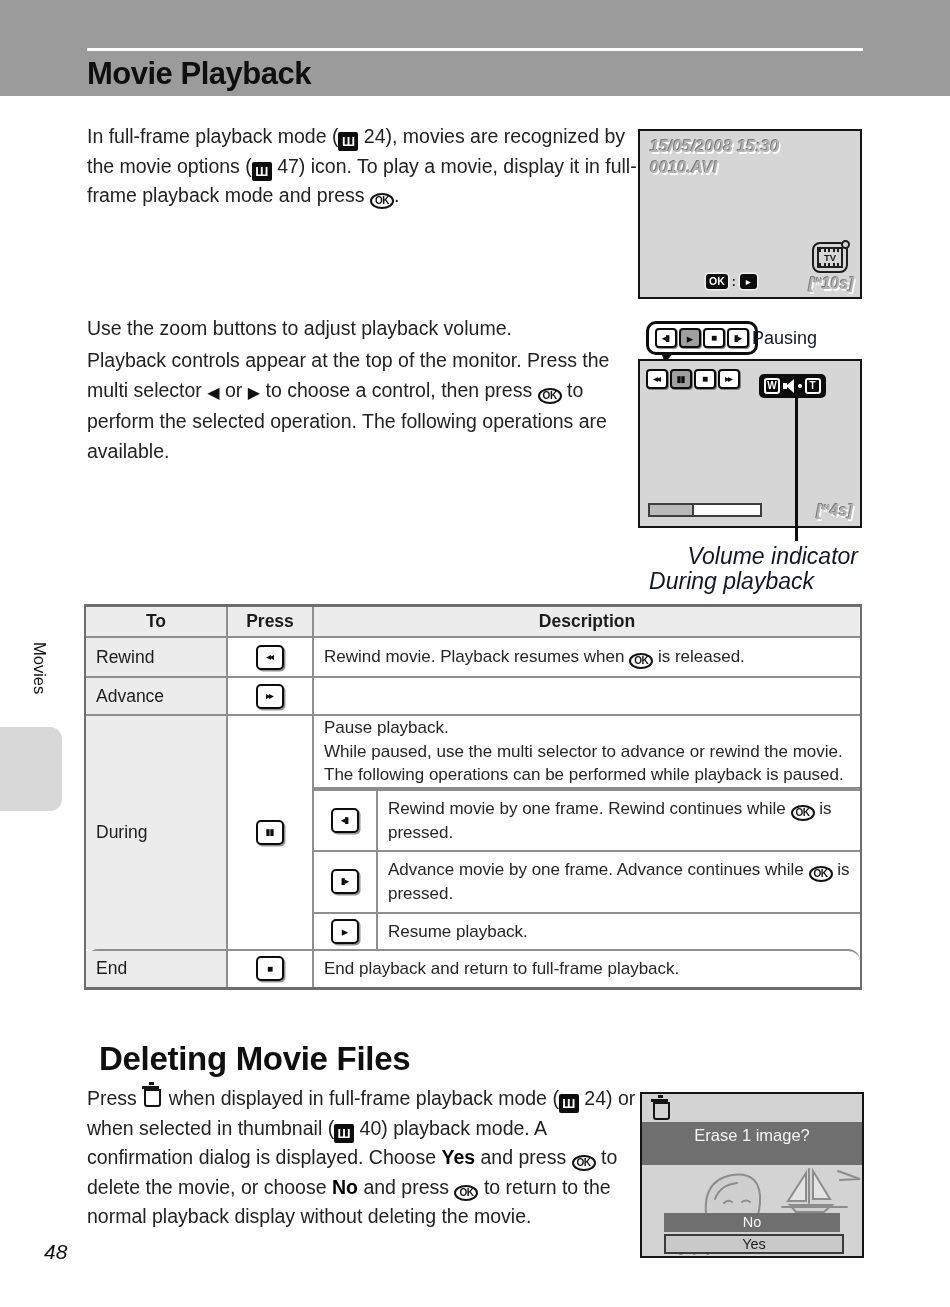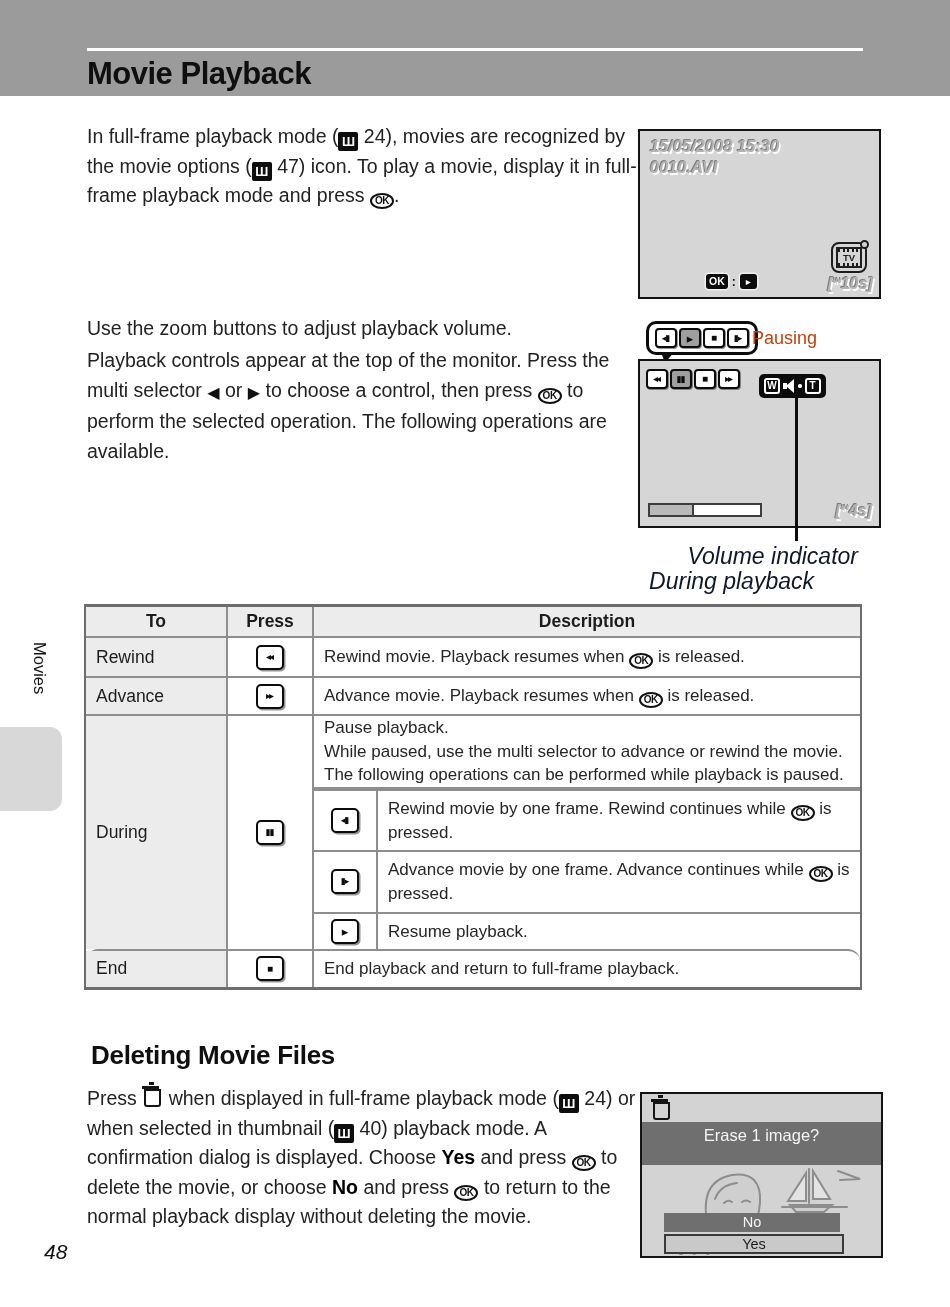--- a/index.html
+++ b/index.html
@@ -7,21 +7,21 @@
         font-family:"Liberation Sans","DejaVu Sans",sans-serif;color:#1c1c1c;}
 
   
   .header-band{position:absolute;left:0;top:0;width:950px;height:96px;background:#9b9b9b;}
   .header-rule{position:absolute;left:87px;top:48px;width:776px;height:3px;background:#fff;}
   .page-title{position:absolute;left:87px;top:56px;font-size:31px;font-weight:bold;color:#0f0f0f;letter-spacing:-0.5px;}
 
   
   .para{position:absolute;left:87px;width:552px;font-size:19.5px;line-height:29.5px;color:#222;}
   .para b{color:#000;}
-  .h2{position:absolute;left:91px;top:1040px;font-size:26px;font-weight:bold;color:#0f0f0f;letter-spacing:-0.3px;}
+  .h2{position:absolute;left:99px;top:1040px;font-size:33px;font-weight:bold;color:#0f0f0f;letter-spacing:-0.3px;}
 
   
   .icon{display:inline-flex;align-items:center;justify-content:center;vertical-align:-3px;}
   .icon.book-icon{width:20px;height:19px;background:#0d0d0d;color:#fff;border-radius:2px;
                   font-size:13px;font-weight:bold;line-height:1;}
   .icon.ok-icon{border:2px solid #111;border-radius:50%;background:#fff;color:#111;
                 font-size:10px;font-weight:bold;padding:1px 3px;letter-spacing:-0.5px;line-height:1;vertical-align:-2px;}
   .icon.left-arrow-icon,.icon.right-arrow-icon{font-size:16px;color:#111;vertical-align:-1px;}
   .icon.trash-icon{position:relative;width:13px;height:14px;border:2px solid #141414;border-radius:0 0 3px 3px;
                    vertical-align:-2px;margin:0 2px;background:transparent;}
@@ -35,21 +35,21 @@
       box-shadow:1.5px 1.5px 0 rgba(60,60,60,.55);color:#0c0c0c;font-weight:bold;line-height:1;vertical-align:-4px;}
   .icon.rewind-icon,.icon.advance-icon{font-size:10px;letter-spacing:-2px;text-indent:-2px;}
   .icon.pause-icon{font-size:9px;letter-spacing:-1px;text-indent:-1px;}
   .icon.stop-icon{font-size:10px;}
   .icon.play-icon{font-size:13px;}
   .icon.frame-rewind-icon,.icon.frame-advance-icon{font-size:9px;letter-spacing:-1px;text-indent:-1px;}
   .ctrl-row .icon{width:18px;height:16px;border-width:2px;border-radius:4px;box-shadow:1px 1px 0 rgba(60,60,60,.55);margin:0 1px;}
   .ctrl-row .icon.selected{background:#9f9f9f;}
 
   
-  .cam{position:absolute;width:243px;border:2.5px solid #141414;background:#d6d6d6;box-sizing:border-box;}
+  .cam{position:absolute;width:224px;border:2.5px solid #141414;background:#d6d6d6;box-sizing:border-box;}
   .osd{font-weight:bold;font-style:italic;color:#b3b3b3;
        text-shadow:-1px -1px 0 #7e7e7e,1.5px 1.5px 0 #fdfdfd;}
   .cam1{left:638px;top:129px;height:170px;}
   .cam1 .dt{position:absolute;left:10px;top:6px;font-size:16.5px;}
   .cam1 .fn{position:absolute;left:10px;top:27px;font-size:16.5px;}
   .ok-hint{position:absolute;left:66px;bottom:8px;display:flex;align-items:center;gap:4px;}
   .ok-hint .okbox{background:#0d0d0d;color:#fff;font-size:10.5px;font-weight:bold;border-radius:3px;
                   padding:2px 3px;box-shadow:0 0 0 1.5px #efefef;line-height:1;}
   .ok-hint .colon{font-weight:bold;color:#0d0d0d;font-size:12px;}
   .ok-hint .playbox{background:#0d0d0d;color:#fff;border-radius:3px;width:17px;height:15px;
@@ -82,21 +82,21 @@
   .progress{position:absolute;left:8px;bottom:9px;width:110px;height:10px;border:2px solid #3d3d3d;background:#fdfdfd;}
   .progress .fill{height:100%;background:#b9b9b9;border-right:2px solid #3d3d3d;box-sizing:border-box;}
   .cam2 .counter{right:7px;bottom:6px;}
   .vol-line{position:absolute;left:795px;top:397px;width:3px;height:144px;background:#0c0c0c;}
 
   
   .callout{position:absolute;left:646px;top:321px;border:3px solid #0c0c0c;border-radius:10px;
            background:#fff;padding:4px 5px;display:flex;align-items:center;}
   .callout-tip{position:absolute;left:661px;top:352px;width:0;height:0;
            border-top:11px solid #0c0c0c;border-left:4px solid transparent;border-right:9px solid transparent;}
-  .callout-label{position:absolute;left:752px;top:328px;font-size:18px;color:#c2410c;}
+  .callout-label{position:absolute;left:752px;top:328px;font-size:18px;color:#0f172a;}
 
   .caption{position:absolute;left:600px;text-align:right;font-size:23px;color:#0f172a;font-style:italic;}
   .caption.volume-cap{top:543px;width:258px;}
   .caption.during-cap{top:568px;width:214px;}
 
   
   .side-label{position:absolute;left:30px;top:642px;writing-mode:vertical-rl;font-size:16.5px;color:#111;}
   .side-tab{position:absolute;left:0;top:727px;width:62px;height:84px;background:#d8d8d8;border-radius:0 12px 12px 0;}
   .page-num{position:absolute;left:44px;top:1240px;font-size:21px;font-style:italic;color:#111;}
 
@@ -208,23 +208,20 @@
         </div>
       <div class="c-desc desc-pad">
           <span>Rewind movie. Playback resumes when <span class="icon ok-icon">OK</span> is released.</span>
         </div>
     </div>
 
     <div class="t-row row-simple" style="min-height:36px;">
       <div class="c-to">Advance</div>
       <div class="c-press">
           <span class="icon advance-icon">▸▸</span>
-        </div>
-      <div class="c-desc desc-pad">
-          <span>Advance movie. Playback resumes when <span class="icon ok-icon">OK</span> is released.</span>
         </div>
     </div>
 
     <div class="t-row">
       <div class="c-to">During</div>
       <div class="c-press">
           <span class="icon pause-icon">▮▮</span>
         </div>
       <div class="c-desc" style="padding:0;">
         <div class="pause-intro"><span>Pause playback.<br>While paused, use the multi selector to advance or rewind the movie. The following operations can be performed while playback is paused.</span></div>

